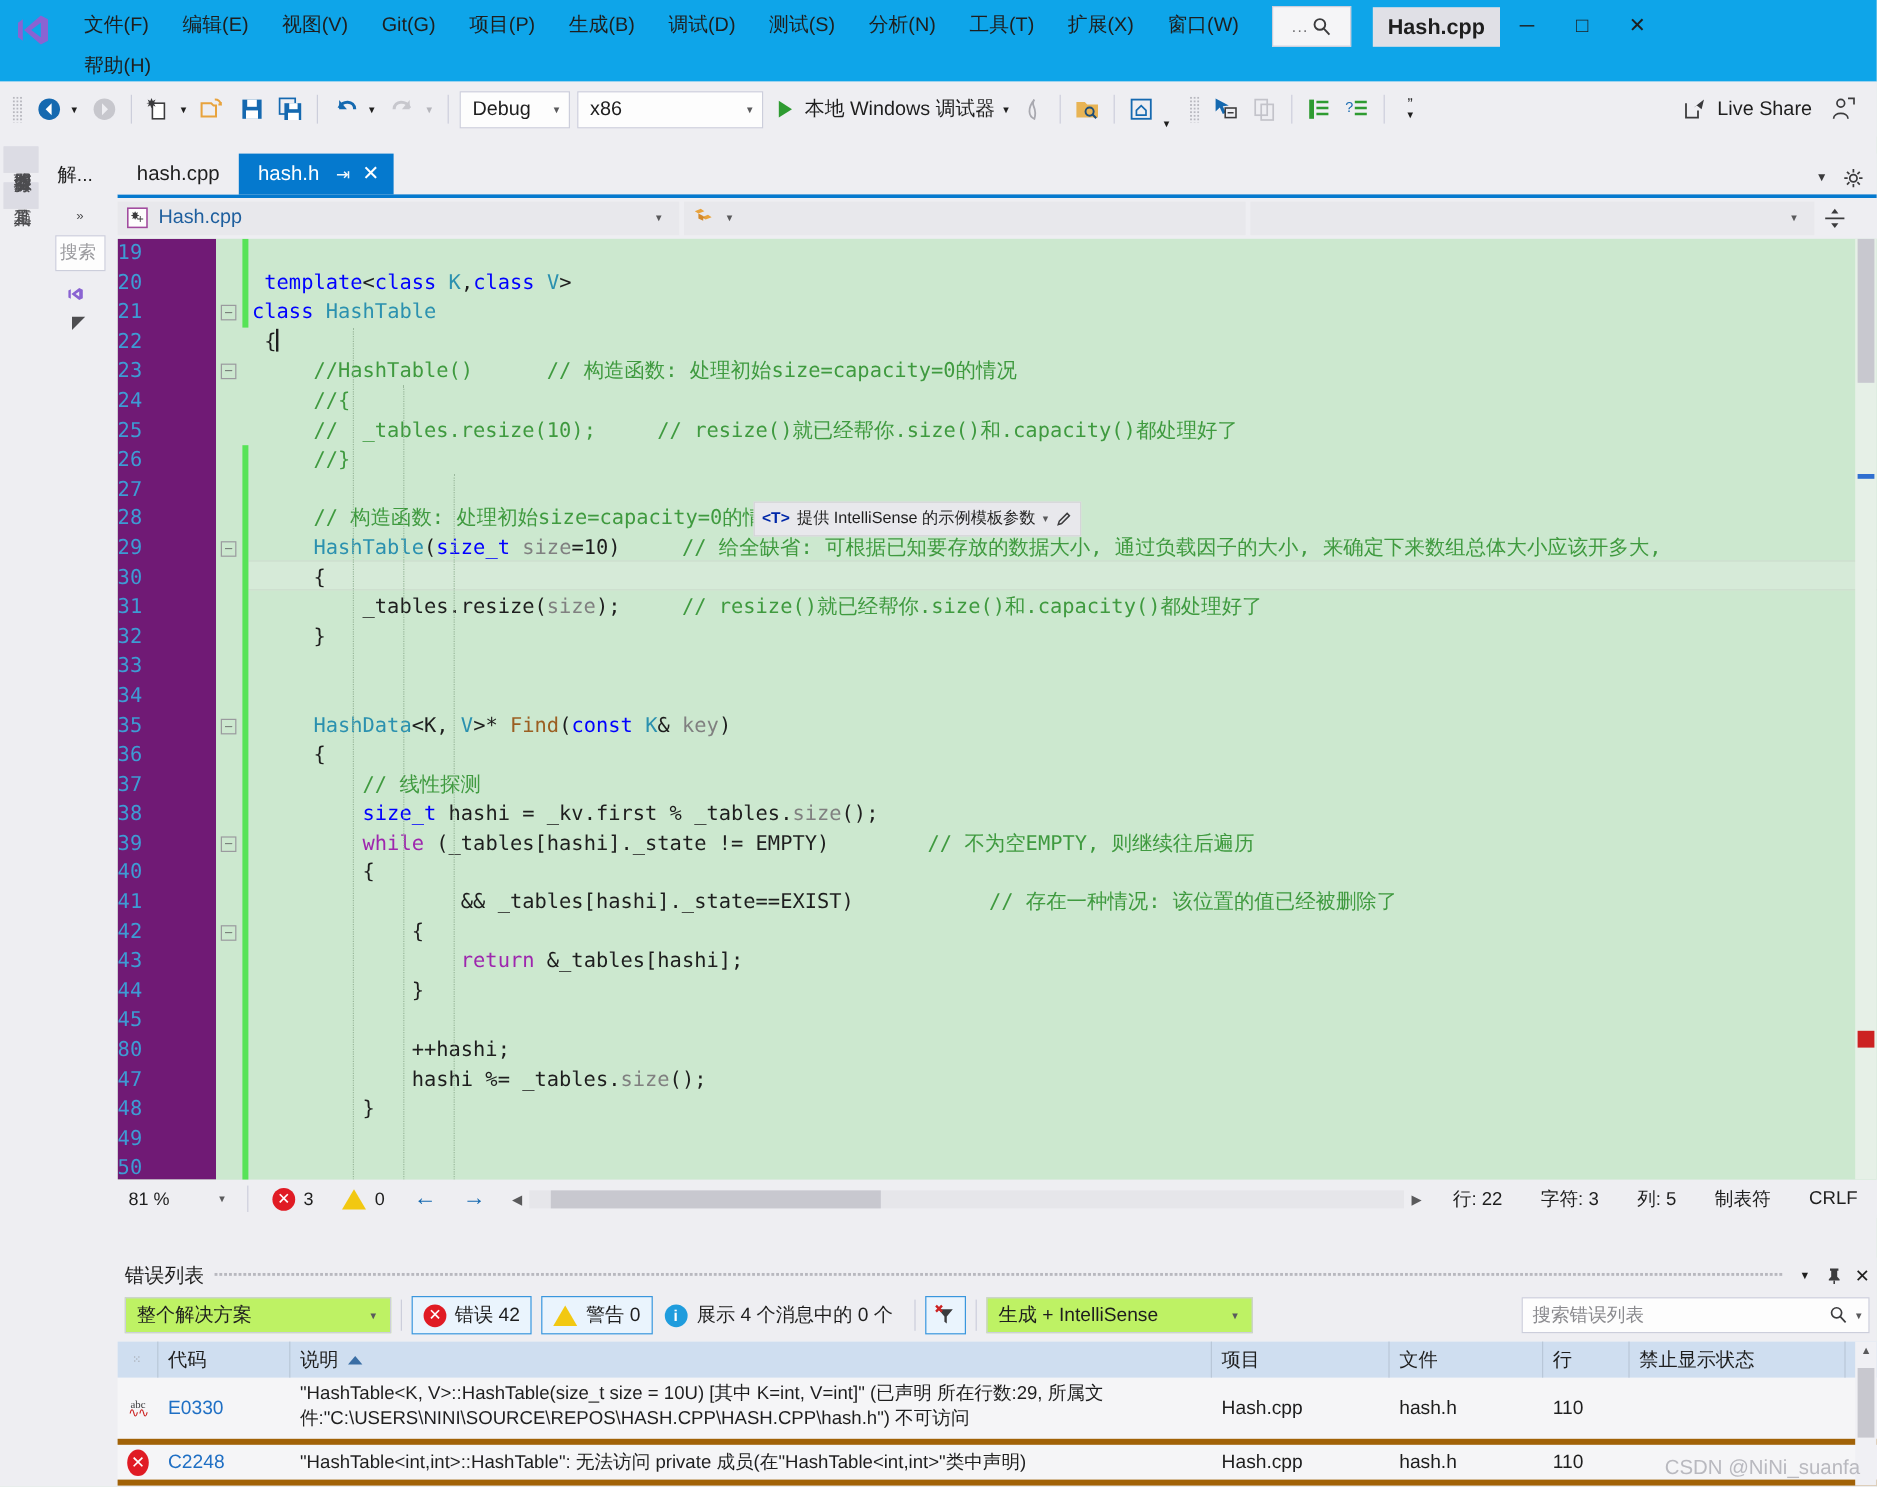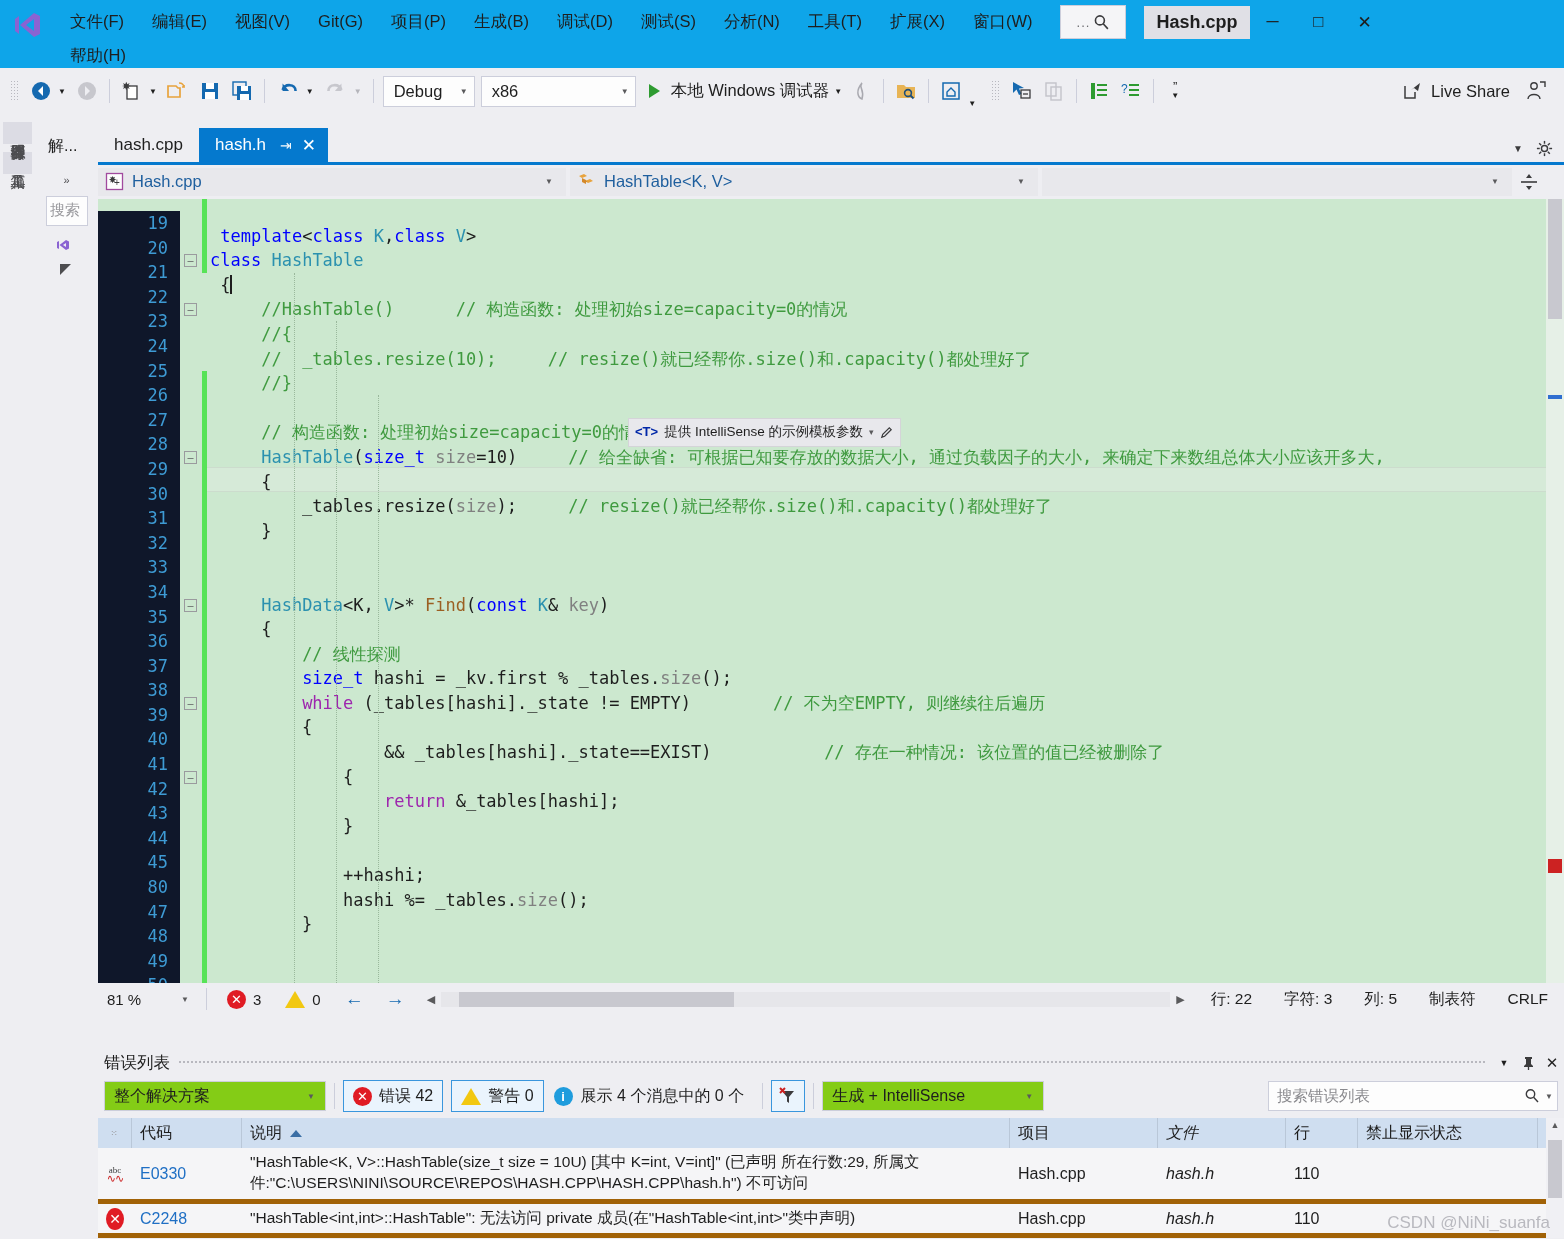--- a/index.html
+++ b/index.html
@@ -120,22 +120,22 @@
   .nv2 { width:468px; }
   .nv3 { width:470px; }
   .navpin { width:26px; display:flex; align-items:center; justify-content:center; }
 
   .codearea {
     position:relative; height:784px; background:#cce8cf; overflow:hidden;
     font-family:"DejaVu Sans Mono","Liberation Mono",monospace;
     font-size:17px; line-height:24.6px;
   }
   .gutter {
-    position:absolute; left:0; top:12px; width:82px; height:100%;
-    text-align:right; color:#3e9bd4; background:#0f172a;
+    position:absolute; left:0; top:0; width:82px; height:100%;
+    color:#3e9bd4; background:#701a75;
   }
   .glyphmargin {
     position:absolute; left:82px; top:0; width:22px; height:100%; background:#cce8cf;
   }
   .changebar {
     position:absolute; left:104px; top:0; width:5px; height:100%;
     background:#cce8cf;
   }
   .changeseg { position:absolute; left:0; width:5px; background:#57e357; }
   .codelines { position:absolute; left:112px; top:0; }
@@ -197,21 +197,21 @@
   .elhead { height:30px; display:flex; align-items:center; }
   .eltitle { font-size:16.5px; color:#1e1e1e; padding:0 8px 0 6px; white-space:nowrap;}
   .eldots { flex:1; height:22px; margin-right:6px;
     background-image:radial-gradient(#b8b8bf 40%, transparent 41%);
     background-size:4px 4px; background-position:0 8px; background-repeat:repeat-x;}
   .elbtn { width:24px; height:24px; display:flex;align-items:center;justify-content:center;
     font-size:14px; color:#1e1e1e; }
 
   .eltoolbar { height:40px; display:flex; align-items:center; gap:0; padding:0 6px 4px 6px;}
   .elcombo {
-    height:30px; border:1px solid #cccedb; background:#84cc16; display:flex; align-items:center;
+    height:30px; border:1px solid #cccedb; background:#bef264; display:flex; align-items:center;
     padding:0 4px 0 9px; font-size:16px;
   }
   .elcombo .ecv { flex:1; white-space:nowrap;}
   .elcombo .eca { font-size:8px; color:#5a5a5c; padding:0 6px;}
   .elsep { width:1px; height:26px; background:#cccedb; margin:0 8px;}
   .toggle {
     height:32px; display:flex; align-items:center; gap:7px; padding:0 9px;
     border:1px solid #3a96dd; background:#eaf4fd; font-size:16px; white-space:nowrap;
   }
   .infoitem { display:flex; align-items:center; gap:8px; padding:0 10px; font-size:16px; white-space:nowrap;}
@@ -231,21 +231,21 @@
   .elth { border-right:1px solid #b9c7d8; height:30px; display:flex; align-items:center;
      padding:0 8px; white-space:nowrap; overflow:hidden;}
   .elrow { display:flex; align-items:stretch; font-size:16px; border-bottom:5px solid #a16207;}
   .eltd { display:flex; align-items:center; padding:2px 8px; overflow:hidden; white-space:nowrap;}
   .eltd.wrap { white-space:normal; line-height:21px; display:block; padding-top:3px;}
   .code-link { color:#1f6fc4; }
   .c-sel { width:34px; justify-content:center;}
   .c-code { width:110px; }
   .c-desc { width:768px; }
   .c-proj { width:148px; }
-  .c-file { width:128px;font-style:italic; }
+  .c-file { width:128px; }
   .c-line { width:72px; }
   .c-supp { width:180px; }
   .elvscroll { position:absolute; right:0; top:0; width:18px; height:100%; background:#f0f0f4;}
   .elvthumb { position:absolute; right:2px; top:22px; width:14px; height:58px; background:#c8c8cf;}
   .watermark {
     position:absolute; right:14px; bottom:6px; color:#b9b9bf; font-size:17px;
     font-family:"Liberation Sans",sans-serif;
   }
   .errico { width:19px;height:19px;border-radius:50%;background:#e01b24;color:#fff;
     font-size:13px;display:flex;align-items:center;justify-content:center; font-weight:bold;}
@@ -517,21 +517,20 @@
       <span class="nvtext">Hash.cpp</span>
       <span class="nvarr">▼</span>
     </div>
     <div class="navcombo nv2">
       <svg width="19" height="19" viewBox="0 0 19 19">
         <path d="M2 4 L7 2 L10 4 L5 6 Z" fill="#e8a33d"></path>
         <path d="M8 9 L13 7 L16 9 L11 11 Z" fill="#e8a33d"></path>
         <path d="M5 6 L5 10 L9 12 L9 8 Z" fill="#d4892a"></path>
         <line x1="6" y1="8" x2="10" y2="9.5" stroke="#d4892a" stroke-width="1.3"></line>
       </svg>
-      <span class="nvtext">HashTable&lt;K, V&gt;</span>
       <span class="nvarr">▼</span>
     </div>
     <div class="navcombo nv3">
       <span class="nvtext"></span>
       <span class="nvarr">▼</span>
     </div>
     <div class="navpin">
       <svg width="22" height="22" viewBox="0 0 22 22">
         <line x1="3" y1="11" x2="19" y2="11" stroke="#3b3b3d" stroke-width="1.6"></line>
         <path d="M11 3 L8 7 L14 7 Z" fill="#3b3b3d"></path>

